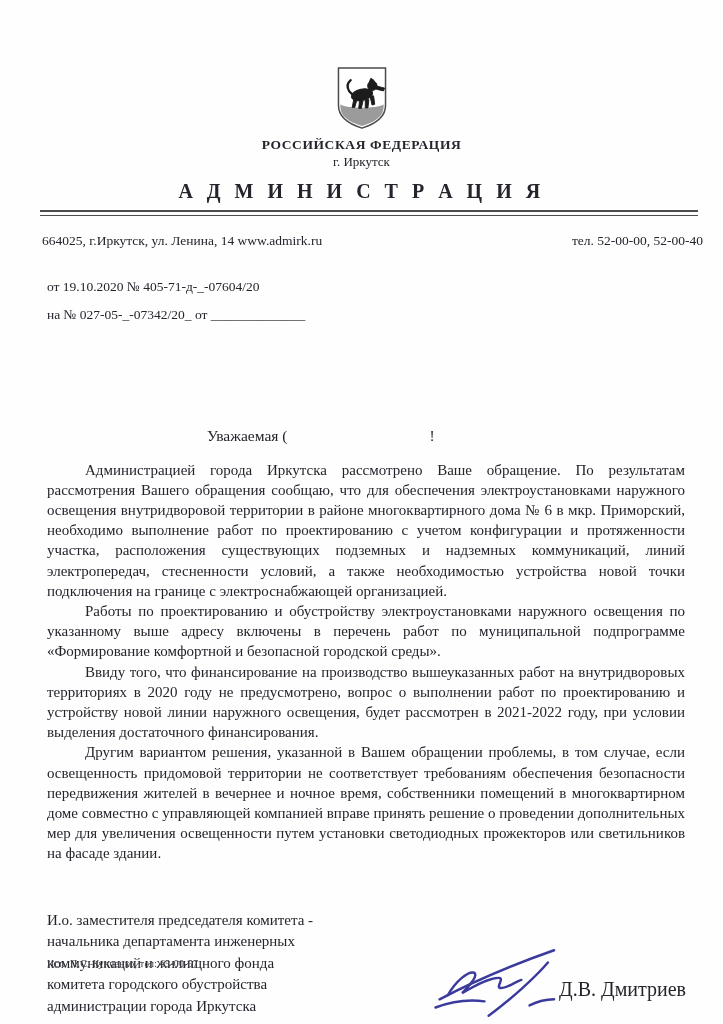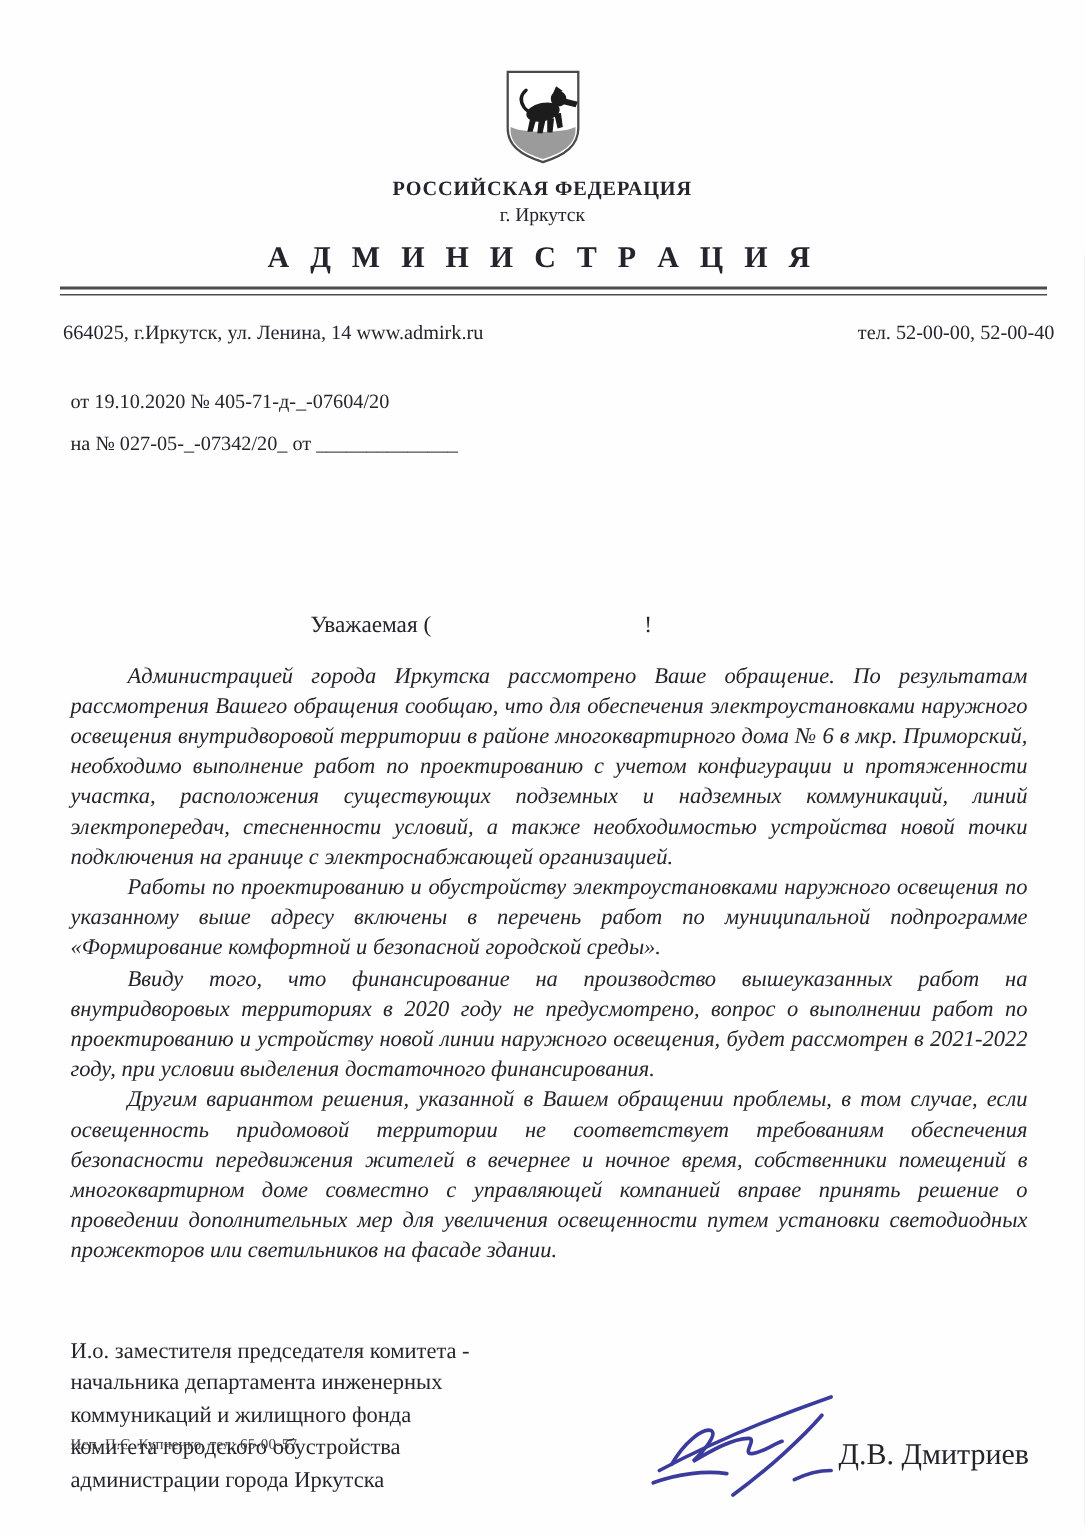--- a/index.html
+++ b/index.html
@@ -8,21 +8,21 @@
     width: 723px;
     height: 1024px;
     margin: 0 auto;
     background: #fefefe;
     color: #24242c;
     font-family: "Liberation Serif", "DejaVu Serif", serif;
     overflow: hidden;
     box-sizing: border-box;
   }
   
-  .crest-wrap { padding-top: 46px; text-align: center; }
+  .crest-wrap { padding-top: 66px; text-align: center; }
   .crest { display: inline-block; width: 58px; height: 64px; }
   .hdr-country {
     margin-top: 3px; text-align: center;
     font-size: 13.5px; font-weight: bold; letter-spacing: 0.6px;
   }
   .hdr-city {
     margin-top: 1px; text-align: center;
     font-size: 13px; font-weight: normal;
   }
   .hdr-org {
@@ -50,21 +50,20 @@
     margin: 104px 0 0 207px;
     font-size: 15.5px;
   }
   .salutation .gap { display: inline-block; width: 142px; }
   
   .body-text {
     margin: 15px 38px 0 47px;
     font-size: 15px;
     line-height: 20.2px;
     text-align: justify;
-    font-style: italic;
   }
   .body-text p { margin: 0; text-indent: 38px; }
   
   .sig-section { position: relative; margin: 46px 25px 0 47px; height: 118px; }
   .sig-block { font-size: 15px; line-height: 21.5px; }
   .sig-scribble { position: absolute; left: 383px; top: 28px; width: 150px; height: 92px; }
   .sig-name { position: absolute; right: 12px; top: 68px; font-size: 20px; }
   
   .footer {
     position: absolute; left: 47px; top: 958px;

